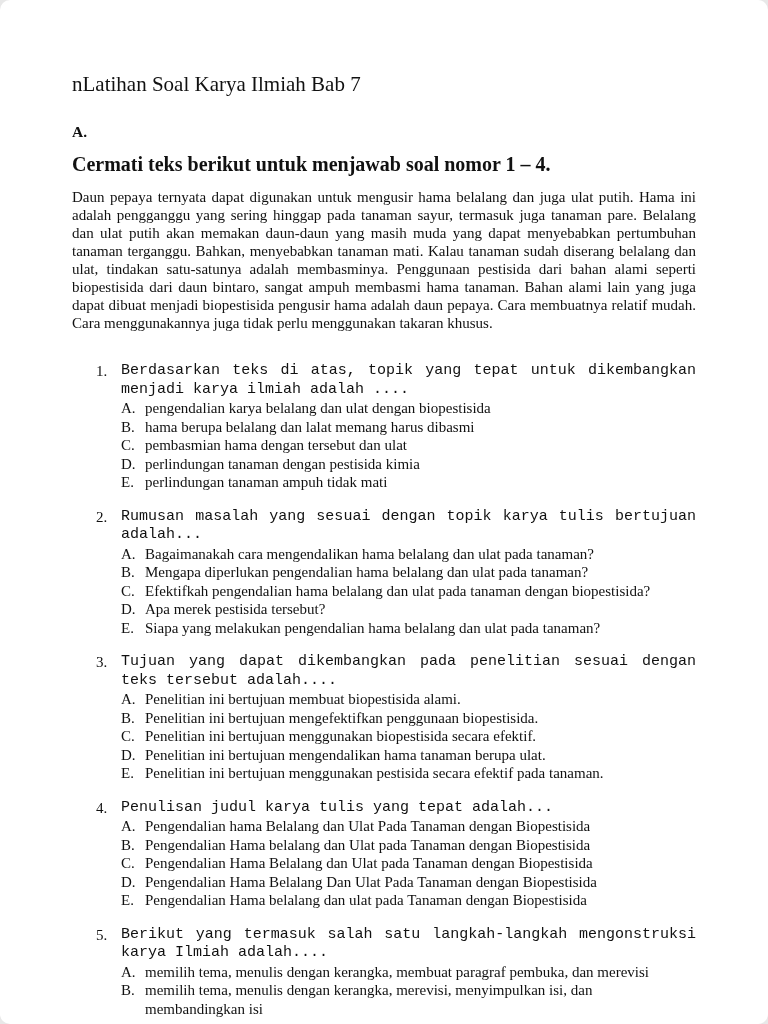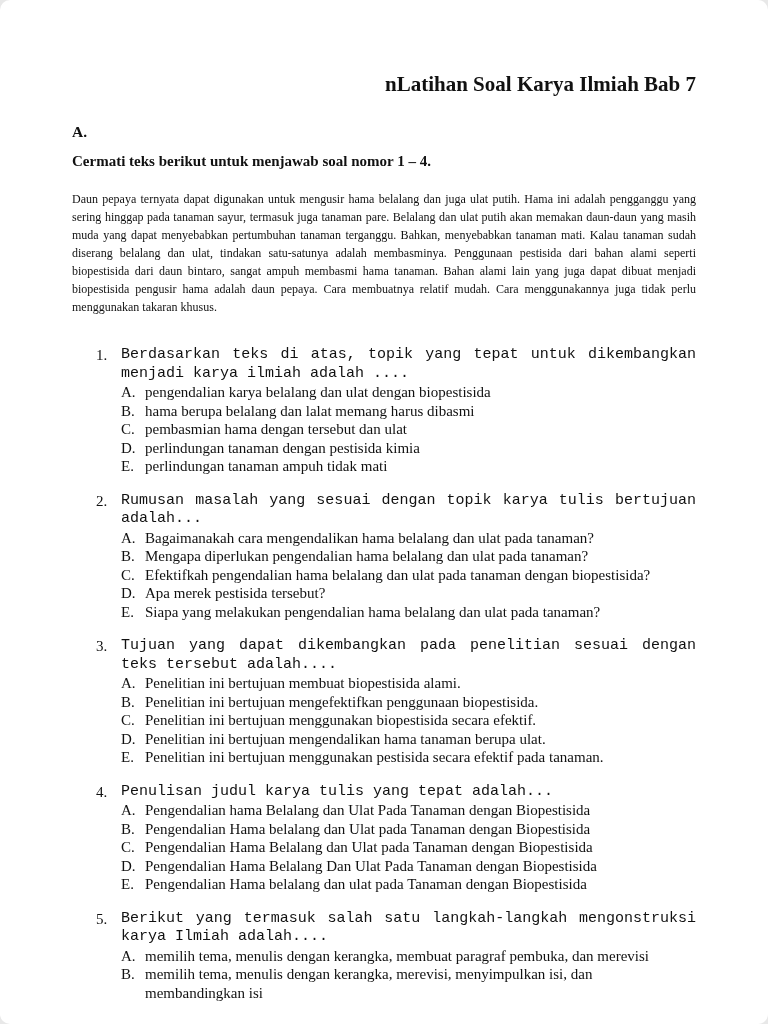--- a/index.html
+++ b/index.html
@@ -13,43 +13,43 @@
     width: 768px;
     height: 1024px;
     margin: 0 auto;
     background: #ffffff;
     border-radius: 10px;
     box-sizing: border-box;
     padding: 72px 72px 40px 72px;
     overflow: hidden;
   }
   .doc-title {
-    text-align: right;
-    font-weight: bold;
+    text-align: left;
+    font-weight: normal;
     font-size: 21px;
     margin: 0 0 26px 0;
     line-height: 1.2;
   }
   .section-heading {
     font-weight: bold;
     font-size: 15.5px;
     margin: 0 0 12px 0;
     display: flex;
   }
   .section-heading .sec-label {
     flex: 0 0 26px;
   }
   .instruction {
     font-weight: bold;
+    font-size: 20px;
+    margin: 0 0 12px 0;
+    font-family: Liberation Serif, serif;
+  }
+  .passage {
     font-size: 15px;
-    margin: 0 0 20px 0;
-    font-family: Liberation Serif, serif;
-  }
-  .passage {
-    font-size: 12px;
     line-height: 18px;
     text-align: justify;
     margin: 0 0 14px 0;
   }
   .question {
     margin: 0 0 0 24px;
     padding-top: 16px;
     font-size: 15px;
     line-height: 18.5px;
   }

